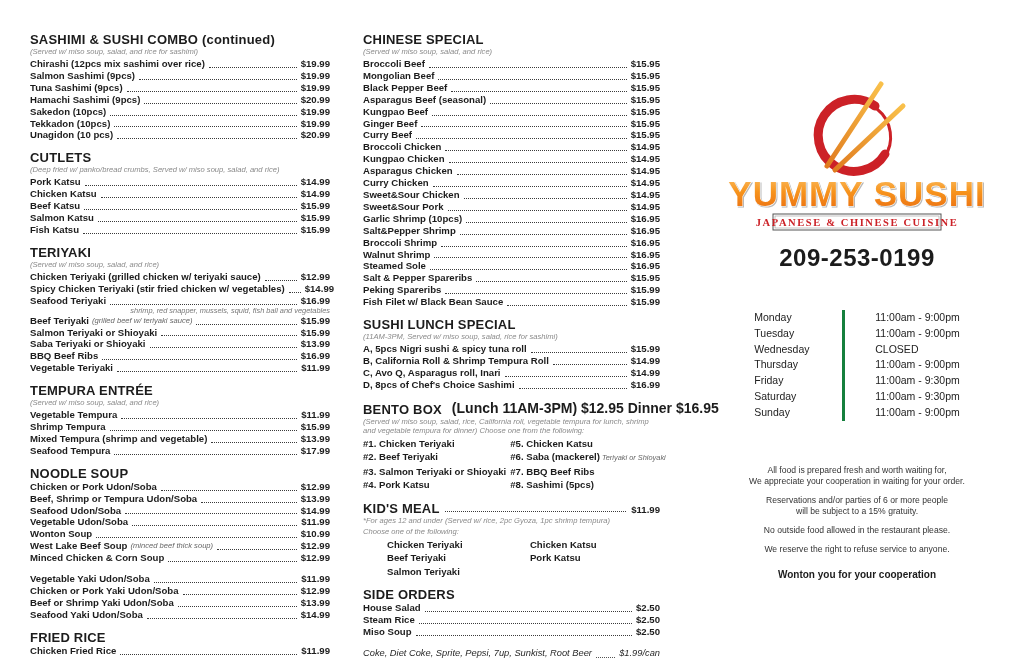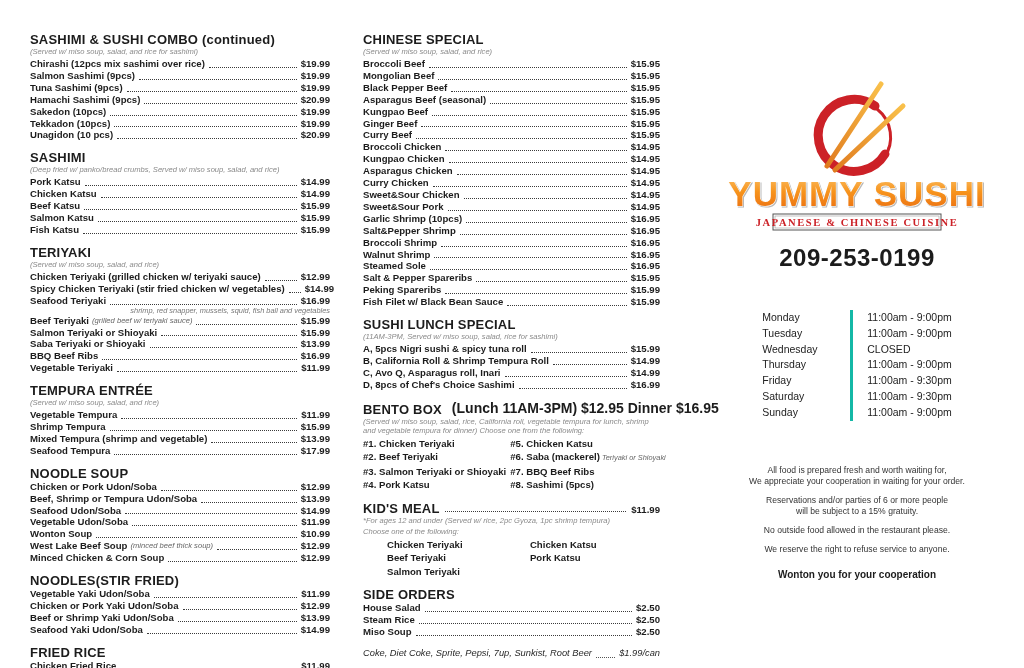--- a/index.html
+++ b/index.html
@@ -42,21 +42,21 @@
   .drink-line .leader { flex:1; position:relative; margin:0 4px; }
   .drink-line .leader::after { content:""; position:absolute; left:0; right:0; bottom:2px; border-bottom:1.5px dotted #555; }
 
   
   .logo-wrap { display:inline-block; }
   .addr { font-size:12.5px; font-weight:bold; line-height:16px; margin-top:12px; }
   .phone { font-size:24px; font-weight:bold; letter-spacing:.5px; margin-top:8px; }
   .hours { display:inline-block; margin-top:38px; text-align:left; }
   .hours-row { display:flex; font-size:10.5px; line-height:15.8px; color:#222; }
   .hours-day { width:88px; }
-  .hours-time { border-left:3px solid #14b8a6; padding-left:14px; }
+  .hours-time { border-left:3px solid #15803d; padding-left:30px; }
   .notices { margin-top:44px; }
   .notice { font-size:8.6px; line-height:11px; color:#333; white-space:pre-line; margin-bottom:8px; }
   .thanks { font-size:10px; font-weight:bold; margin-top:14px; }
 </style>
 </head>
 <body>
 
 <div class="page">
 
   <div class="col col-left" id="col-left">
@@ -93,21 +93,21 @@
           <span class="leader"></span>
           <span class="price">$19.99</span>
         </div>
         <div class="row">
           <span class="name">Unagidon (10 pcs)</span>
           <span class="leader"></span>
           <span class="price">$20.99</span>
         </div>
       </div>
       <div class="section">
-        <div class="sec-title">SASHIMI</div>
+        <div class="sec-title">CUTLETS</div>
         <div class="sec-sub">(Deep fried w/ panko/bread crumbs, Served w/ miso soup, salad, and rice)</div>
         <div class="row">
           <span class="name">Pork Katsu</span>
           <span class="leader"></span>
           <span class="price">$14.99</span>
         </div>
         <div class="row">
           <span class="name">Chicken Katsu</span>
           <span class="leader"></span>
           <span class="price">$14.99</span>
@@ -231,21 +231,20 @@
           <span class="leader"></span>
           <span class="price">$12.99</span>
         </div>
         <div class="row">
           <span class="name">Minced Chicken &amp; Corn Soup</span>
           <span class="leader"></span>
           <span class="price">$12.99</span>
         </div>
       </div>
       <div class="section">
-        <div class="sec-title">NOODLES(STIR FRIED)</div>
         <div class="row">
           <span class="name">Vegetable Yaki Udon/Soba</span>
           <span class="leader"></span>
           <span class="price">$11.99</span>
         </div>
         <div class="row">
           <span class="name">Chicken or Pork Yaki Udon/Soba</span>
           <span class="leader"></span>
           <span class="price">$12.99</span>
         </div>

